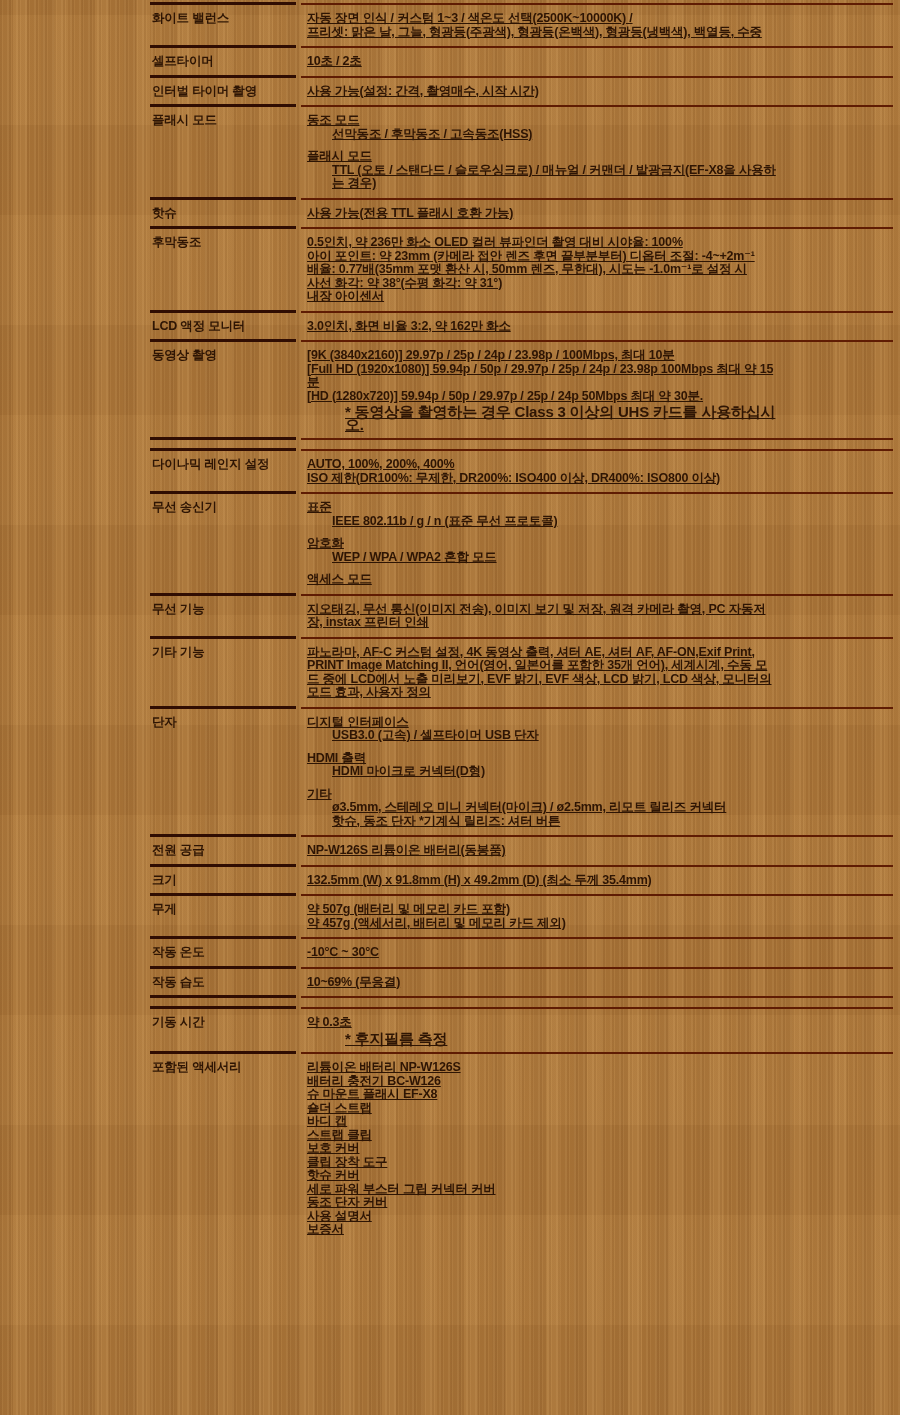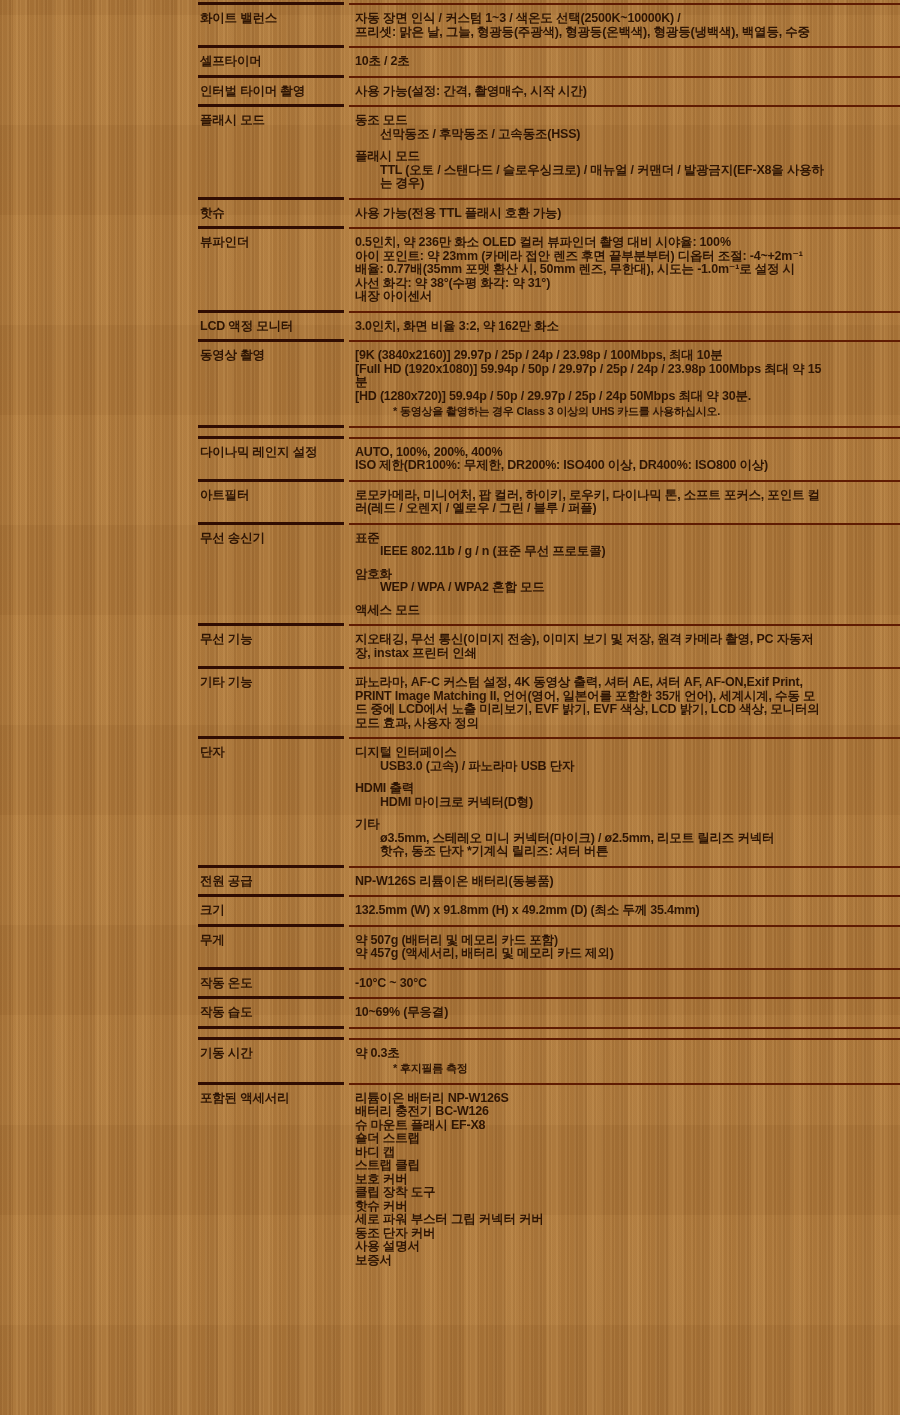--- a/index.html
+++ b/index.html
@@ -17,33 +17,33 @@
         rgba(235,185,115,0.09) 13px, rgba(235,185,115,0.09) 27px,
         rgba(120,65,15,0.06) 27px, rgba(120,65,15,0.06) 41px),
       repeating-linear-gradient(0deg,
         rgba(0,0,0,0.025) 0px, rgba(0,0,0,0.025) 90px,
         rgba(255,230,180,0.03) 90px, rgba(255,230,180,0.03) 200px);
     font-family:"Liberation Sans","DejaVu Sans",sans-serif;
     font-weight:bold;
     color:#2e1504;
     -webkit-font-smoothing:antialiased;
   }
-  #spec-table{padding-top:2px;margin-left:48px;}
+  #spec-table{padding-top:2px;}
   .row{position:relative;margin-left:150px;width:743px;padding:5px 0 6px 0;}
   .rule{position:absolute;top:0;left:0;right:0;display:flex;align-items:flex-start;}
   .rule-l{width:146px;height:3px;background:#300d02;margin-right:5px;flex:none;}
   .rule-r{flex:1;height:2px;background:#5f1c03;margin-top:1px;}
   .cells{display:flex;padding-top:5px;}
   .label{width:155px;flex:none;font-size:12.5px;line-height:13.5px;padding-left:2px;letter-spacing:-0.2px;}
   .label sup{font-size:9px;vertical-align:4px;letter-spacing:0;}
-  .value{width:472px;flex:none;font-size:12.5px;line-height:13.5px;letter-spacing:-0.2px;}
+  .value{width:472px;flex:none;font-size:12.5px;line-height:13.5px;letter-spacing:-0.2px;text-decoration:underline;}
   .ln{min-height:13.5px;}
   .ind{margin-left:25px;}
   .gap{margin-top:9px;}
-  .note{margin-left:38px;font-size:11px;line-height:13px;margin-top:2px;}
+  .note{margin-left:38px;font-size:15px;line-height:13px;margin-top:2px;}
 </style>
 </head>
 <body>
 
 <div id="spec-table">
     <section class="row">
       <div class="rule">
         <span class="rule-l"></span>
         <span class="rule-r"></span>
       </div>
@@ -105,21 +105,21 @@
           <div class="ln">사용 가능(전용 TTL 플래시 호환 가능)</div>
         </div>
       </div>
     </section>
     <section class="row">
       <div class="rule">
         <span class="rule-l"></span>
         <span class="rule-r"></span>
       </div>
       <div class="cells">
-        <div class="label"><span>뷰파인더</span></div>
+        <div class="label"><span>후막동조</span></div>
         <div class="value">
           <div class="ln">0.5인치, 약 236만 화소 OLED 컬러 뷰파인더 촬영 대비 시야율: 100%</div>
           <div class="ln">아이 포인트: 약 23mm (카메라 접안 렌즈 후면 끝부분부터) 디옵터 조절: -4~+2m⁻¹</div>
           <div class="ln">배율: 0.77배(35mm 포맷 환산 시, 50mm 렌즈, 무한대), 시도는 -1.0m⁻¹로 설정 시</div>
           <div class="ln">사선 화각: 약 38°(수평 화각: 약 31°)</div>
           <div class="ln">내장 아이센서</div>
         </div>
       </div>
     </section>
     <section class="row">
@@ -167,32 +167,20 @@
           <div class="ln">ISO 제한(DR100%: 무제한, DR200%: ISO400 이상, DR400%: ISO800 이상)</div>
         </div>
       </div>
     </section>
     <section class="row">
       <div class="rule">
         <span class="rule-l"></span>
         <span class="rule-r"></span>
       </div>
       <div class="cells">
-        <div class="label"><span>아트필터</span></div>
-        <div class="value">
-          <div class="ln">로모카메라, 미니어처, 팝 컬러, 하이키, 로우키, 다이나믹 톤, 소프트 포커스, 포인트 컬러(레드 / 오렌지 / 옐로우 /  그린 / 블루 / 퍼플)</div>
-        </div>
-      </div>
-    </section>
-    <section class="row">
-      <div class="rule">
-        <span class="rule-l"></span>
-        <span class="rule-r"></span>
-      </div>
-      <div class="cells">
         <div class="label"><span>무선 송신기</span></div>
         <div class="value">
           <div class="ln">표준</div>
           <div class="ln ind">IEEE 802.11b / g / n (표준 무선 프로토콜)</div>
           <div class="ln gap">암호화</div>
           <div class="ln ind">WEP / WPA / WPA2 혼합 모드</div>
           <div class="ln gap">액세스 모드</div>
         </div>
       </div>
     </section>
@@ -222,21 +210,21 @@
     </section>
     <section class="row">
       <div class="rule">
         <span class="rule-l"></span>
         <span class="rule-r"></span>
       </div>
       <div class="cells">
         <div class="label"><span>단자</span></div>
         <div class="value">
           <div class="ln">디지털 인터페이스</div>
-          <div class="ln ind">USB3.0 (고속) / 파노라마 USB 단자</div>
+          <div class="ln ind">USB3.0 (고속) / 셀프타이머 USB 단자</div>
           <div class="ln gap">HDMI 출력</div>
           <div class="ln ind">HDMI 마이크로 커넥터(D형)</div>
           <div class="ln gap">기타</div>
           <div class="ln ind">ø3.5mm, 스테레오 미니 커넥터(마이크) / ø2.5mm, 리모트 릴리즈 커넥터</div>
           <div class="ln ind">핫슈, 동조 단자 *기계식 릴리즈: 셔터 버튼</div>
         </div>
       </div>
     </section>
     <section class="row">
       <div class="rule">

